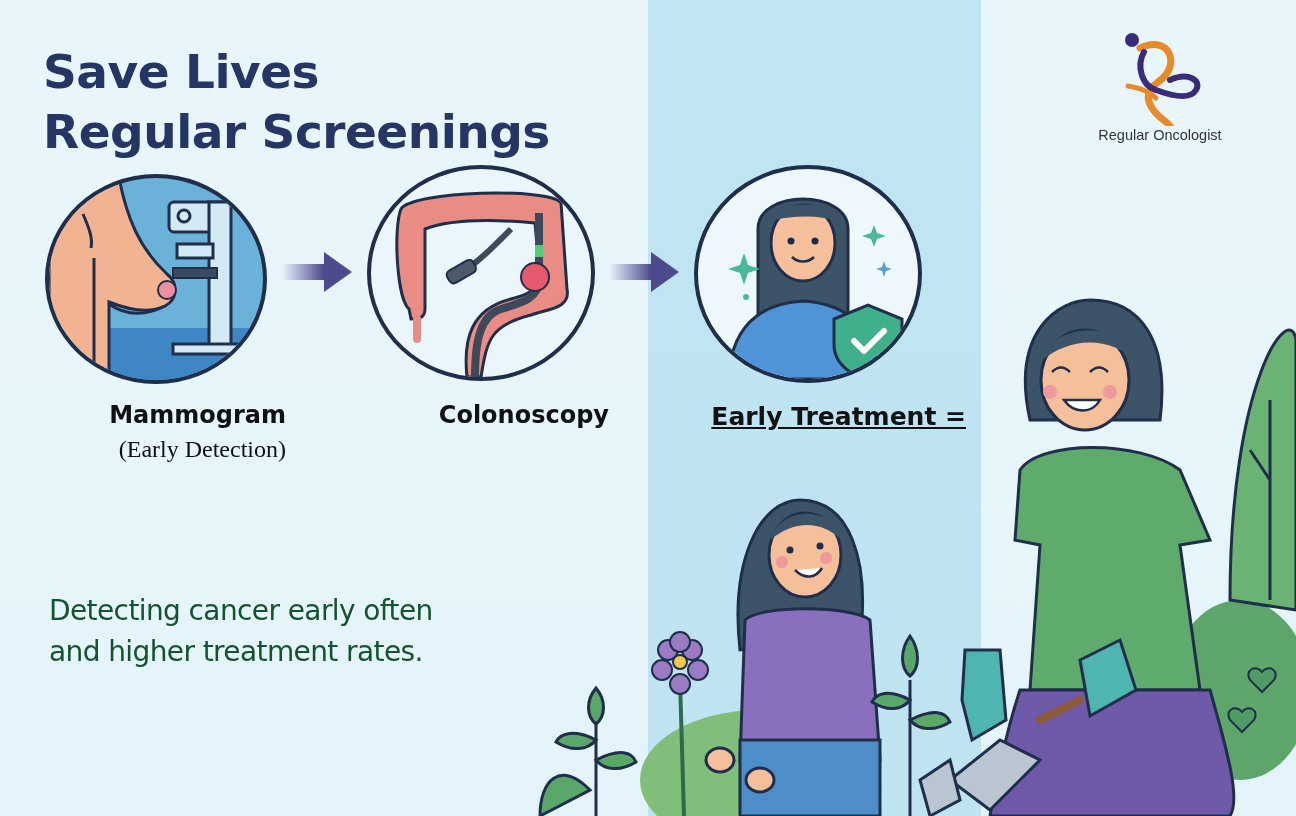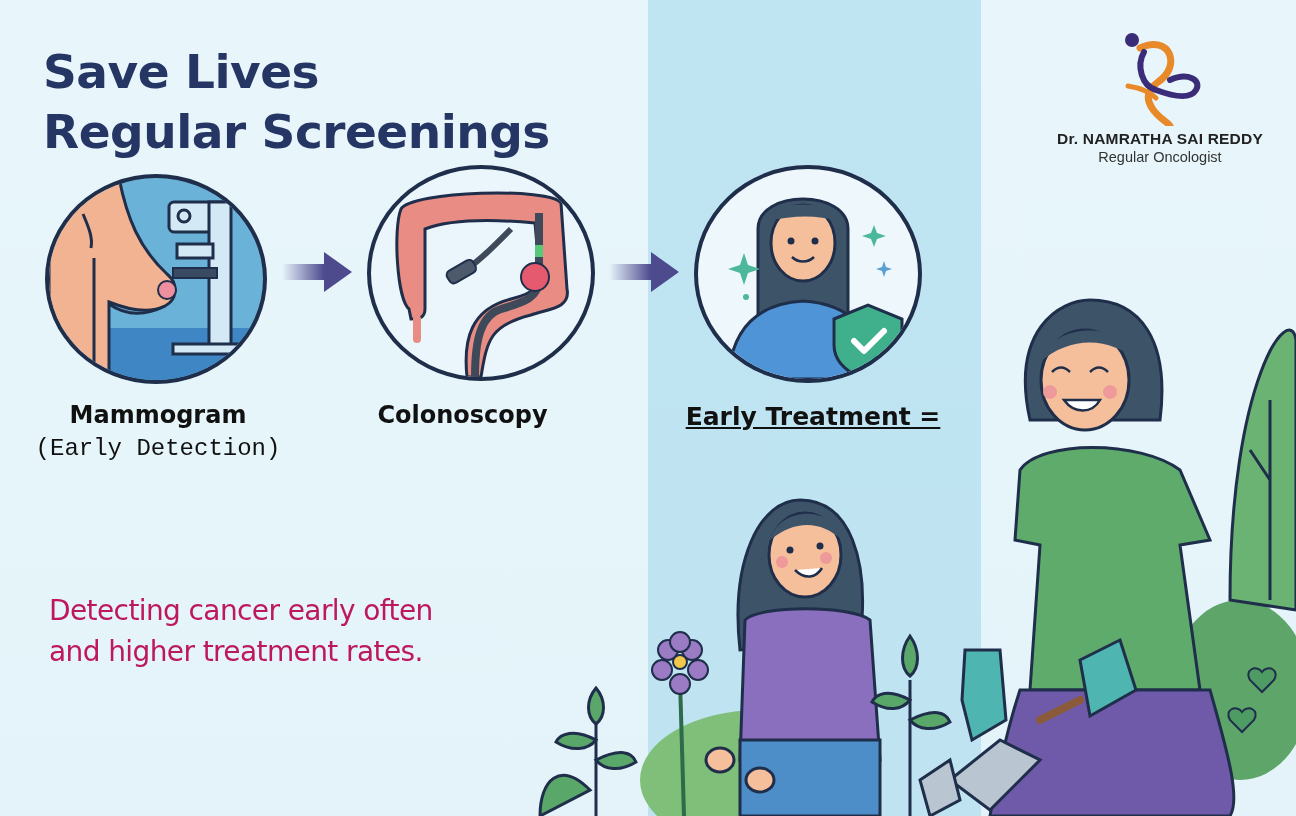--- a/index.html
+++ b/index.html
@@ -16,49 +16,48 @@
   .logo .name { font-family:"Liberation Sans",sans-serif; font-weight:bold; font-size:15.5px; color:#222; margin-top:4px; letter-spacing:0.2px; }
   .logo .role { font-family:"Liberation Sans",sans-serif; font-size:14.5px; color:#333; margin-top:1px; }
   .circle { position:absolute; border-radius:50%; border:4px solid #1f2e4a; overflow:hidden; box-sizing:border-box; }
   .c1 { left:45px; top:174px; width:222px; height:210px; background:#6bb2d9; }
   .c2 { left:367px; top:165px; width:228px; height:216px; background:#eaf6fb; }
   .c3 { left:694px; top:165px; width:228px; height:218px; background:#eef8fc; }
   .circle svg { position:absolute; left:0; top:0; width:100%; height:100%; }
   .arrow { position:absolute; }
   .a1 { left:282px; top:250px; }
   .a2 { left:609px; top:250px; }
-  .label { position:absolute; text-align:center; color:#111; font-family:"DejaVu Sans",sans-serif; }
+  .label { position:absolute; text-align:right; color:#111; font-family:"DejaVu Sans",sans-serif; }
   .label .bold { font-weight:bold; font-size:24px; line-height:34px; }
-  .label .sub { font-size:24px; line-height:34px; font-family:Liberation Mono, monospace; }
+  .label .sub { font-size:24px; line-height:34px; font-family:Liberation Serif, serif; }
   .l1 { left:30px; top:398px; width:256px; }
-  .l2 { left:340px; top:398px; width:245px; }
+  .l2 { left:364px; top:398px; width:245px; }
   .l3 { left:660px; top:399px; width:306px; }
   .l3 .bold { font-size:25px; line-height:36px;text-decoration:underline; }
-  .desc { position:absolute; left:49px; top:590px; width:560px; color:#be185d;
+  .desc { position:absolute; left:49px; top:590px; width:560px; color:#14532d;
     font-family:"DejaVu Sans",sans-serif; font-size:28px; line-height:41px; font-weight:normal; letter-spacing:-0.6px; }
   .scene { position:absolute; left:0; top:0; width:1296px; height:816px; pointer-events:none; }
 </style>
 </head>
 <body>
 
 <div class="panel"></div>
 
 <h1 class="title">
   <span>Save Lives</span>
   <span>Regular Screenings</span>
 </h1>
 
 <div class="logo">
   <svg width="100" height="100" viewBox="0 0 100 100">
     <circle cx="22" cy="14" r="7" fill="#3a2c78"></circle>
     <path d="M30 22 C60 8 72 40 48 56 C40 62 34 70 42 82 C48 92 58 96 60 100" fill="none" stroke="#e98a2a" stroke-width="7" stroke-linecap="round"></path>
     <path d="M34 26 C26 40 32 60 46 64 C62 70 80 74 86 64 C92 54 78 46 60 54" fill="none" stroke="#3a2c78" stroke-width="6" stroke-linecap="round"></path>
     <path d="M18 60 C30 62 40 66 46 72" fill="none" stroke="#e98a2a" stroke-width="5" stroke-linecap="round"></path>
   </svg>
-  <div class="name">Dr. NAMRATHA SAI REDDY</div>
   <div class="role">Regular Oncologist</div>
 </div>
 
 <div class="circle c1">
   <svg viewBox="0 0 214 202" preserveAspectRatio="none">
     <rect x="0" y="150" width="214" height="52" fill="#3f86c4"></rect>
     <path d="M0 0 L70 0 C78 40 90 70 118 96 C130 106 128 122 116 128 C100 136 80 132 60 124 L60 202 L0 202 Z" fill="#f2b392" stroke="#1f2e4a" stroke-width="3"></path>
     <path d="M34 36 C40 50 44 60 42 70" fill="none" stroke="#1f2e4a" stroke-width="3"></path>
     <path d="M45 80 L45 202" fill="none" stroke="#1f2e4a" stroke-width="3"></path>
     <path d="M60 126 C80 140 100 136 116 128" fill="none" stroke="#1f2e4a" stroke-width="3"></path>

